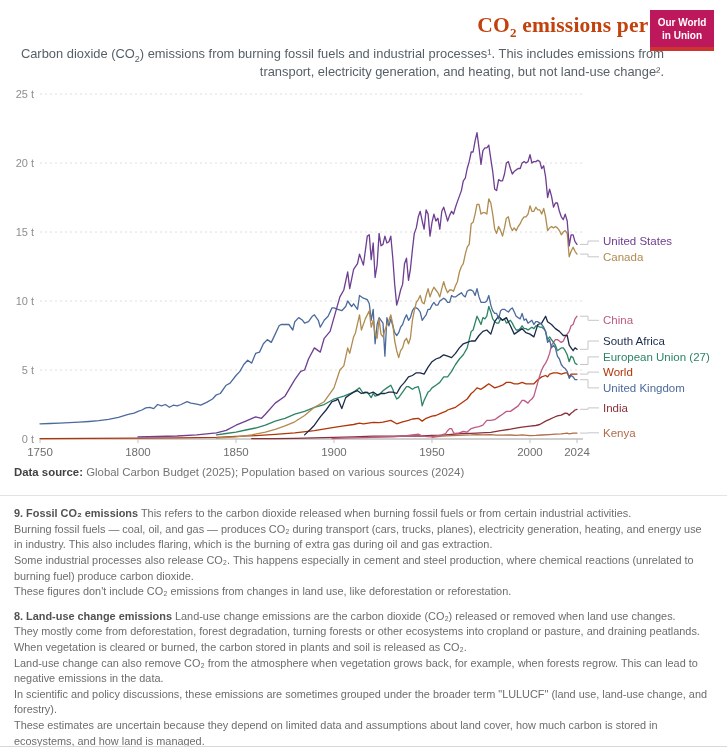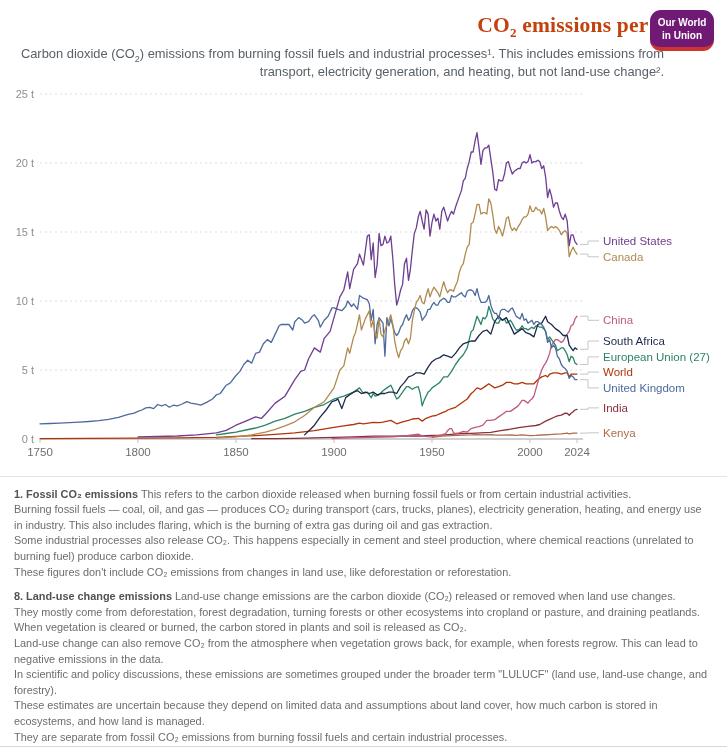--- a/index.html
+++ b/index.html
@@ -13,24 +13,23 @@
     font-family:"Liberation Serif","DejaVu Serif",serif;
     font-size:21.5px; font-weight:700; color:#c2410c; letter-spacing:.2px;text-align:right;
   }
   .title sub { font-size:13px; line-height:0; }
   .subtitle {
     margin-top:7px; font-size:12.9px; line-height:1.38; color:#575f66; max-width:650px;text-align:right;
   }
   .subtitle sub { font-size:9px; line-height:0; }
   .logo {
     position:absolute; top:10px; right:13px; width:64px;
-    background:#701a75; border-bottom:4px solid #cc3430;
+    background:#be185d; border-bottom:4px solid #cc3430;
     color:#fff; text-align:center; font-weight:700; font-size:10px; line-height:1.3;
     padding:6px 3px 5px;
-    border-radius:11px;
   }
   svg.chart { display:block; margin-top:3px; }
   .ytick { font-size:11px; fill:#8e8e8e; }
   .xtick { font-size:11.5px; fill:#6e6e6e; }
   .slabel { font-size:11.5px; }
   .footer { padding:2px 14px 0; font-size:11.4px; color:#737373; line-height:1.72; }
   .footer b { color:#424242; font-weight:700; }
   .footnotes { margin-top:13px; border-top:1px solid #e4e4e4; padding:10px 14px 0; }
   .fn { font-size:10.9px; line-height:1.43; color:#6d6d6d; margin-bottom:9px; white-space:pre-line; }
   .fn b { color:#525252; }
@@ -98,24 +97,25 @@
     <text x="603" y="307.94" class="slabel" fill="#4C6A9C">United Kingdom</text>
     <polyline points="216.4,354.2 236.0,352.8 251.7,350.9 265.4,348.1 275.2,345.3 285.0,341.9 294.8,337.8 304.6,331.5 314.4,323.3 324.2,317.7 334.0,303.9 339.9,286.0 343.8,281.9 347.7,263.9 349.7,269.4 353.6,252.9 355.5,248.7 359.5,230.8 361.4,246.0 365.3,234.9 369.3,226.7 371.2,243.2 373.2,236.3 375.1,250.1 377.1,254.3 379.1,234.9 381.0,250.1 383.0,252.9 384.9,246.0 388.9,236.3 390.8,230.8 392.8,240.5 394.7,257.0 396.7,266.7 398.7,273.6 400.6,266.7 402.6,263.9 404.5,257.0 406.5,254.3 408.5,259.8 410.4,254.3 412.4,236.3 414.3,226.7 416.3,218.4 418.3,215.6 420.2,211.5 422.2,218.4 424.1,219.8 426.1,211.5 428.1,204.6 430.0,212.9 432.0,207.3 433.9,203.2 435.9,206.0 437.9,208.7 439.8,212.9 441.8,204.6 443.7,197.7 445.7,204.6 447.6,208.7 449.6,206.0 451.6,206.0 453.5,207.3 455.5,201.8 457.4,197.7 459.4,188.0 461.4,182.5 463.3,179.7 465.3,170.1 467.2,163.2 469.2,160.4 471.2,139.7 473.1,138.3 475.1,130.1 477.0,120.4 479.0,120.4 481.0,130.1 482.9,128.7 484.9,128.7 486.8,130.1 488.8,114.9 490.8,119.0 492.7,130.1 494.7,145.2 496.6,149.4 498.6,142.5 500.6,146.6 502.5,152.1 504.5,143.9 506.4,134.2 508.4,132.8 510.4,142.5 512.3,146.6 514.3,143.9 516.2,146.6 518.2,142.5 520.2,139.7 522.1,135.6 524.1,132.8 526.0,132.8 528.0,130.1 530.0,121.8 531.9,127.3 533.9,127.3 535.8,123.2 537.8,125.9 539.8,125.9 541.7,130.1 543.7,124.5 545.6,132.8 547.6,146.6 549.6,143.9 551.5,142.5 553.5,143.9 555.4,142.5 557.4,143.9 559.4,146.6 561.3,150.8 563.3,148.0 565.2,146.6 567.2,149.4 569.2,172.8 571.1,167.3 573.1,163.2 575.0,167.3 577.0,170.1" fill="none" stroke="#B08B4F" stroke-width="1.3" stroke-linejoin="round" stroke-linecap="round"></polyline>
     <path d="M 580 170.1 L 588 170.1 L 588 172.8 L 599 172.8" fill="none" stroke="#c6c6c6" stroke-width="1"></path>
     <text x="603" y="176.84" class="slabel" fill="#B08B4F">Canada</text>
     <polyline points="138.0,352.9 157.6,352.5 177.2,352.0 196.8,350.9 216.4,348.8 226.2,346.4 236.0,341.2 245.8,337.1 255.6,332.9 261.5,334.3 265.4,330.2 275.2,319.1 285.0,312.2 294.8,295.7 300.7,287.4 304.6,286.0 308.5,275.0 314.4,263.9 320.3,268.1 324.2,254.3 330.1,247.4 334.0,233.6 339.9,212.9 343.8,206.0 347.7,188.0 349.7,204.6 353.6,185.3 357.5,179.7 359.5,170.1 363.4,181.1 367.3,152.1 369.3,150.8 371.2,175.6 373.2,159.0 375.1,193.5 377.1,181.1 379.1,149.4 381.0,161.8 383.0,160.4 384.9,152.1 386.9,159.0 388.9,157.7 390.8,152.1 392.8,174.2 394.7,200.4 396.7,221.1 398.7,214.2 400.6,206.0 402.6,200.4 404.5,179.7 406.5,174.2 408.5,196.3 410.4,185.3 412.4,165.9 414.3,149.4 416.3,143.9 418.3,132.8 420.2,127.3 422.2,137.0 424.1,145.2 426.1,125.9 428.1,130.1 430.0,152.1 432.0,138.3 433.9,130.1 435.9,137.0 437.9,134.2 439.8,145.2 441.8,127.3 443.7,123.2 445.7,130.1 447.6,137.0 449.6,131.4 451.6,127.3 453.5,130.1 455.5,123.2 457.4,117.6 459.4,112.1 461.4,106.6 463.3,96.9 465.3,94.2 467.2,84.5 469.2,77.6 471.2,68.0 473.1,68.0 475.1,56.9 477.0,48.6 479.0,63.8 481.0,80.4 482.9,66.6 484.9,63.8 486.8,63.8 488.8,61.1 490.8,74.9 492.7,87.3 494.7,105.2 496.6,106.6 498.6,95.6 500.6,96.9 502.5,96.9 504.5,90.0 506.4,79.0 508.4,77.6 510.4,84.5 512.3,90.0 514.3,87.3 516.2,85.9 518.2,84.5 520.2,84.5 522.1,79.0 524.1,77.6 526.0,79.0 528.0,77.6 530.0,70.7 531.9,79.0 533.9,77.6 535.8,77.6 537.8,76.2 539.8,77.6 541.7,84.5 543.7,81.8 545.6,92.8 547.6,113.5 549.6,105.2 551.5,112.1 553.5,123.2 555.4,119.0 557.4,119.0 559.4,127.3 561.3,132.8 563.3,135.6 565.2,130.1 567.2,137.0 569.2,161.8 571.1,150.8 573.1,150.8 575.0,157.7 577.0,160.4" fill="none" stroke="#6D3E91" stroke-width="1.3" stroke-linejoin="round" stroke-linecap="round"></polyline>
     <path d="M 580 160.4 L 588 160.4 L 588 157.0 L 599 157.0" fill="none" stroke="#c6c6c6" stroke-width="1"></path>
     <text x="603" y="160.97" class="slabel" fill="#6D3E91">United States</text>
   </svg>
 
 <div class="footer">
+  <div><b>Data source:</b><span> Global Carbon Budget (2025); Population based on various sources (2024)</span></div>
 </div>
 
 <div class="footnotes">
-  <p class="fn"><b>1. Fossil CO₂ emissions</b> <span>This refers to the carbon dioxide released when burning fossil fuels or from certain industrial activities.
+  <p class="fn"><b>9. Fossil CO₂ emissions</b> <span>This refers to the carbon dioxide released when burning fossil fuels or from certain industrial activities.
 Burning fossil fuels — coal, oil, and gas — produces CO₂ during transport (cars, trucks, planes), electricity generation, heating, and energy use in industry. This also includes flaring, which is the burning of extra gas during oil and gas extraction.
 Some industrial processes also release CO₂. This happens especially in cement and steel production, where chemical reactions (unrelated to burning fuel) produce carbon dioxide.
 These figures don't include CO₂ emissions from changes in land use, like deforestation or reforestation.</span></p>
   <p class="fn"><b>8. Land-use change emissions</b> <span>Land-use change emissions are the carbon dioxide (CO₂) released or removed when land use changes.
 They mostly come from deforestation, forest degradation, turning forests or other ecosystems into cropland or pasture, and draining peatlands.
 When vegetation is cleared or burned, the carbon stored in plants and soil is released as CO₂.
 Land-use change can also remove CO₂ from the atmosphere when vegetation grows back, for example, when forests regrow. This can lead to negative emissions in the data.
 In scientific and policy discussions, these emissions are sometimes grouped under the broader term "LULUCF" (land use, land-use change, and forestry).
 These estimates are uncertain because they depend on limited data and assumptions about land cover, how much carbon is stored in ecosystems, and how land is managed.
 They are separate from fossil CO₂ emissions from burning fossil fuels and certain industrial processes.</span></p>

